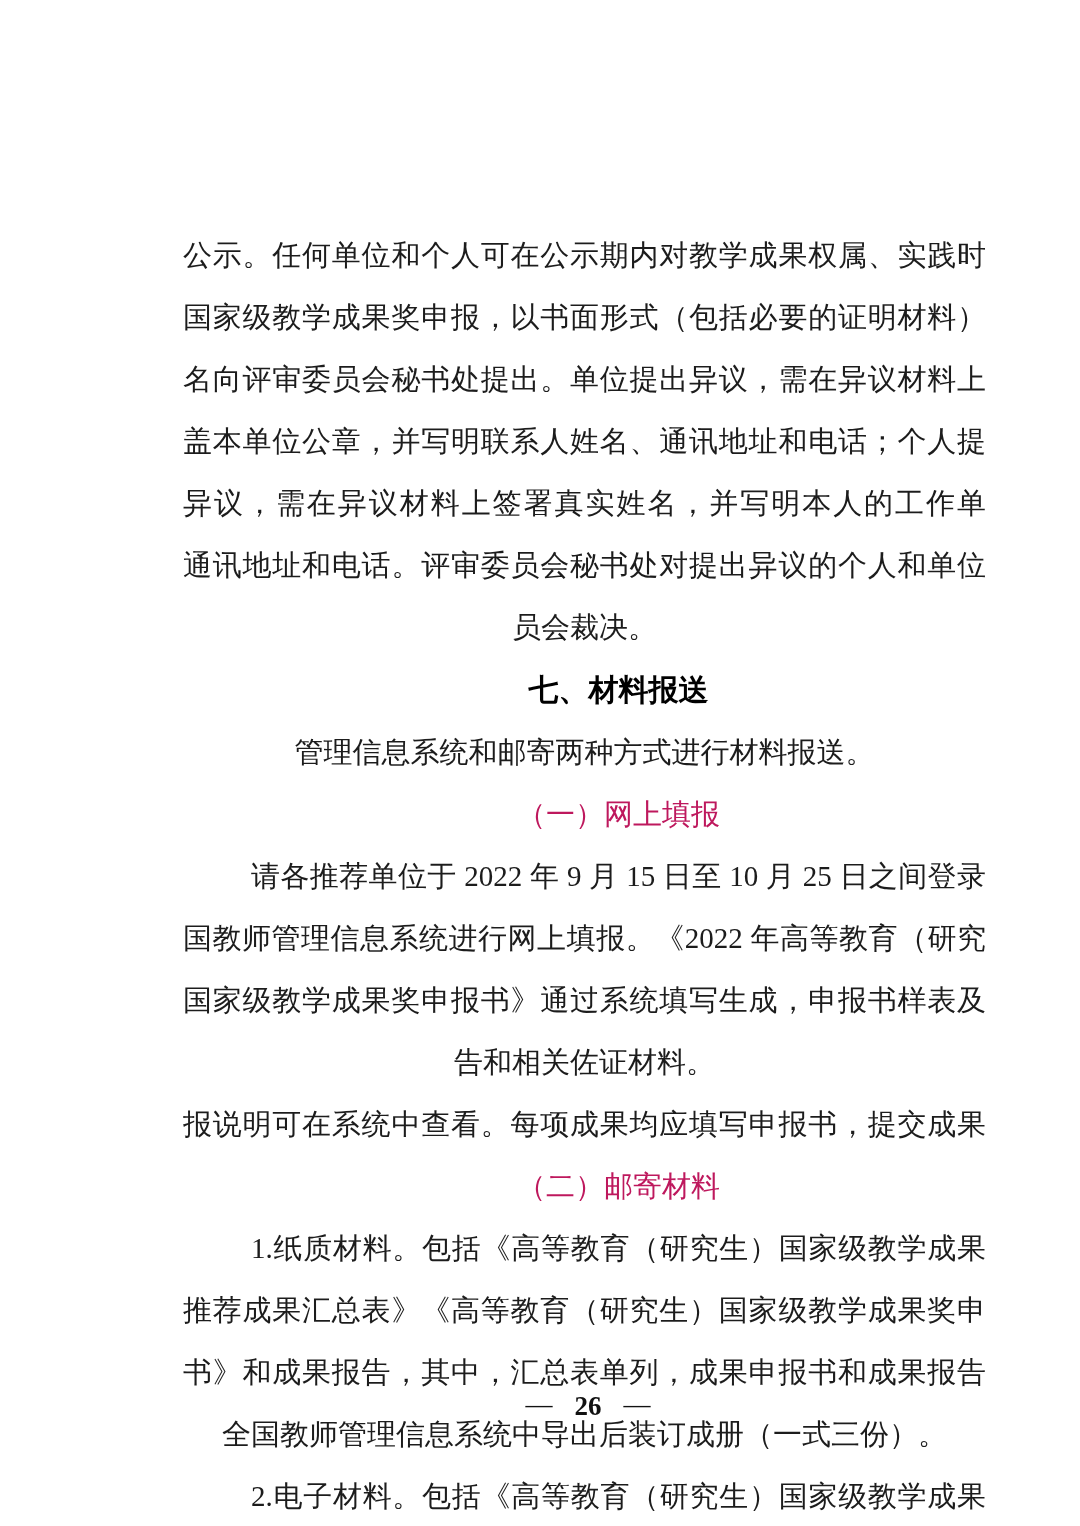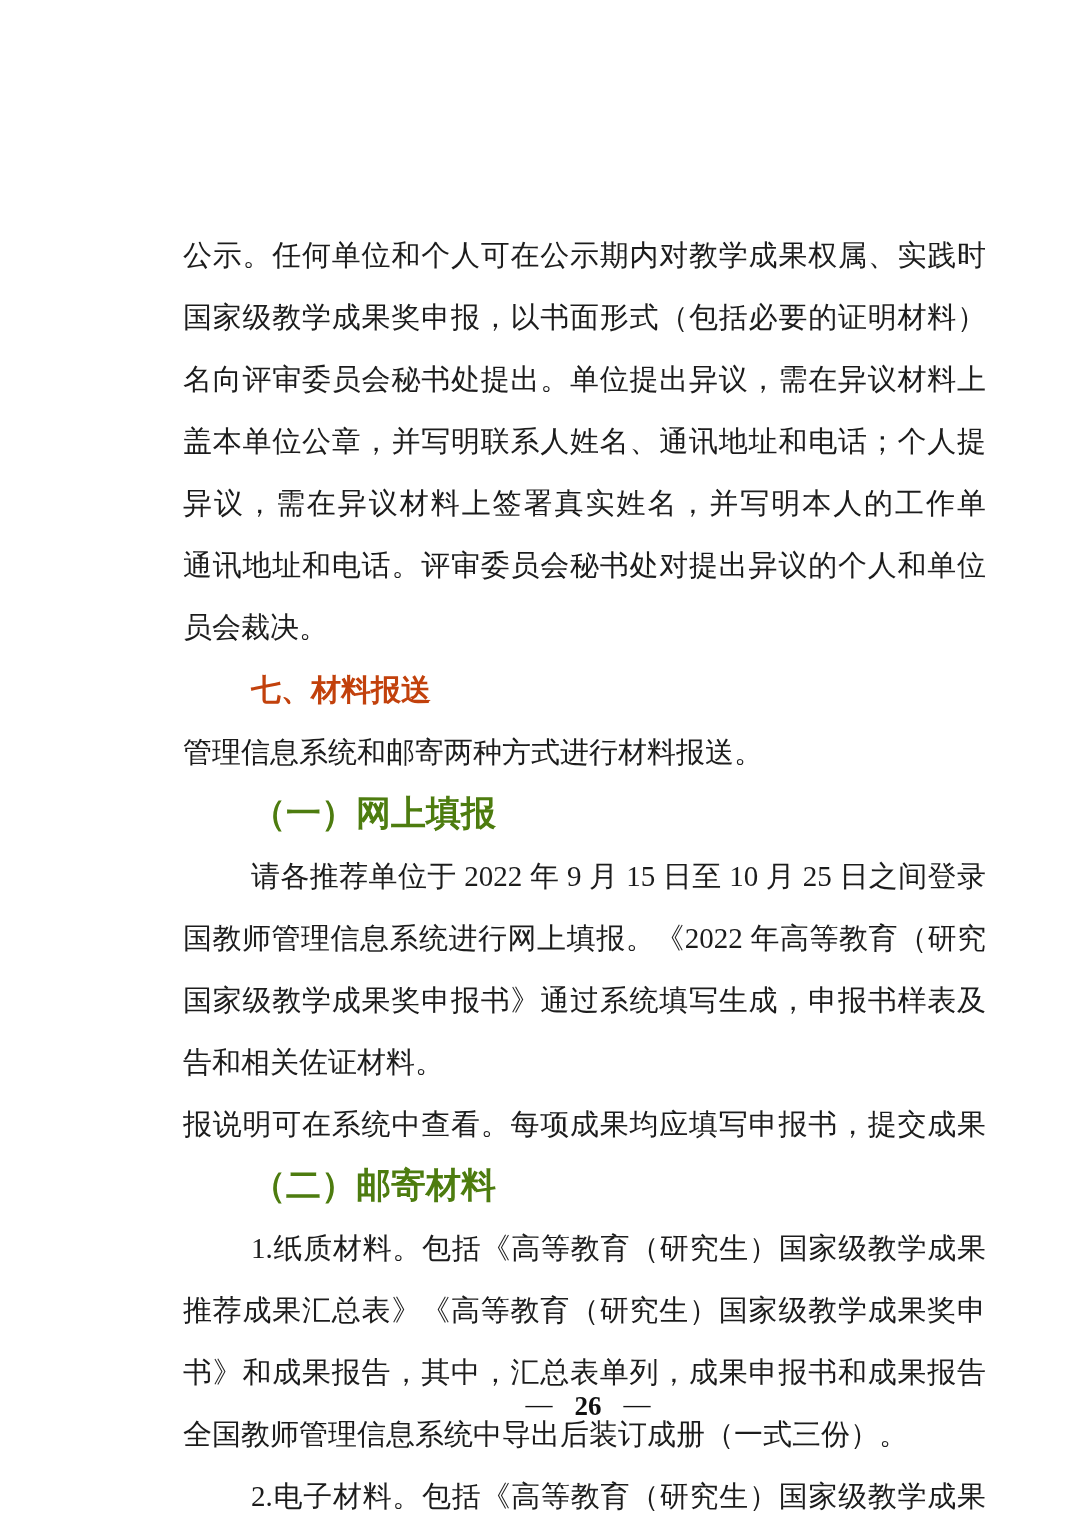--- a/index.html
+++ b/index.html
@@ -24,37 +24,38 @@
   }
   .block { margin: 0; }
   .block.space-before { margin-top: 13px; }
   .line {
     font-size: 29px;
     line-height: 50px;
     height: 50px;
     color: #1c1c1c;
     white-space: normal;
     overflow: hidden;
+    text-align: center;
   }
   .line.fill {
     text-align: justify;
     text-align-last: justify;
     text-justify: inter-character;
   }
   .line.indent { padding-left: 68px; }
   .line.h1 {
     font-family: "Liberation Sans", sans-serif;
     font-weight: bold;
     font-size: 30px;
-    color: #c2410c;
+    color: #000000;
   }
   .line.h2 {
-    font-weight: bold;
-    font-size: 35px;
-    color: #4d7c0f;
+    font-weight: normal;
+    font-size: 29px;
+    color: #be185d;
   }
   .footer {
     position: absolute;
     left: 0;
     top: 1338px;
     width: 1080px;
     text-align: center;
     font-size: 27px;
     line-height: 40px;
     color: #111111;

